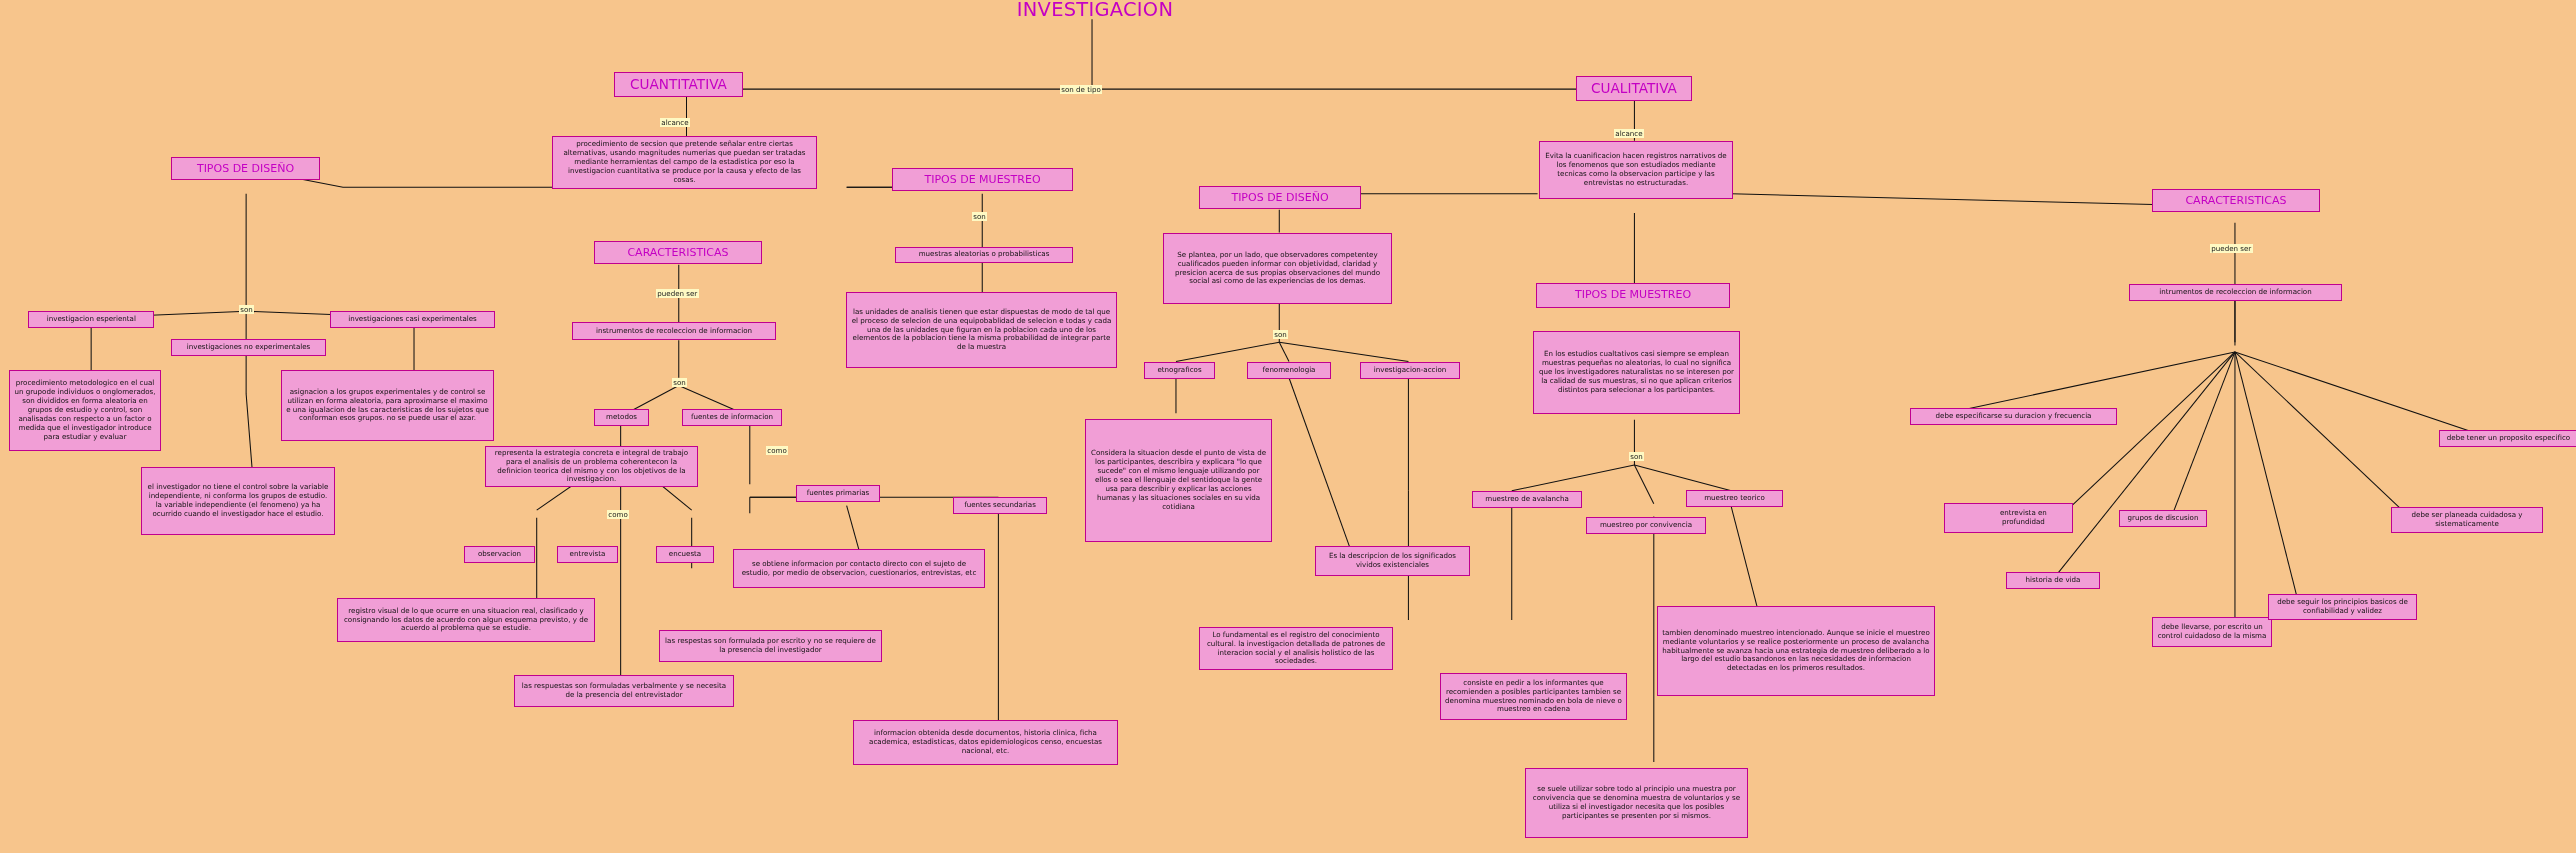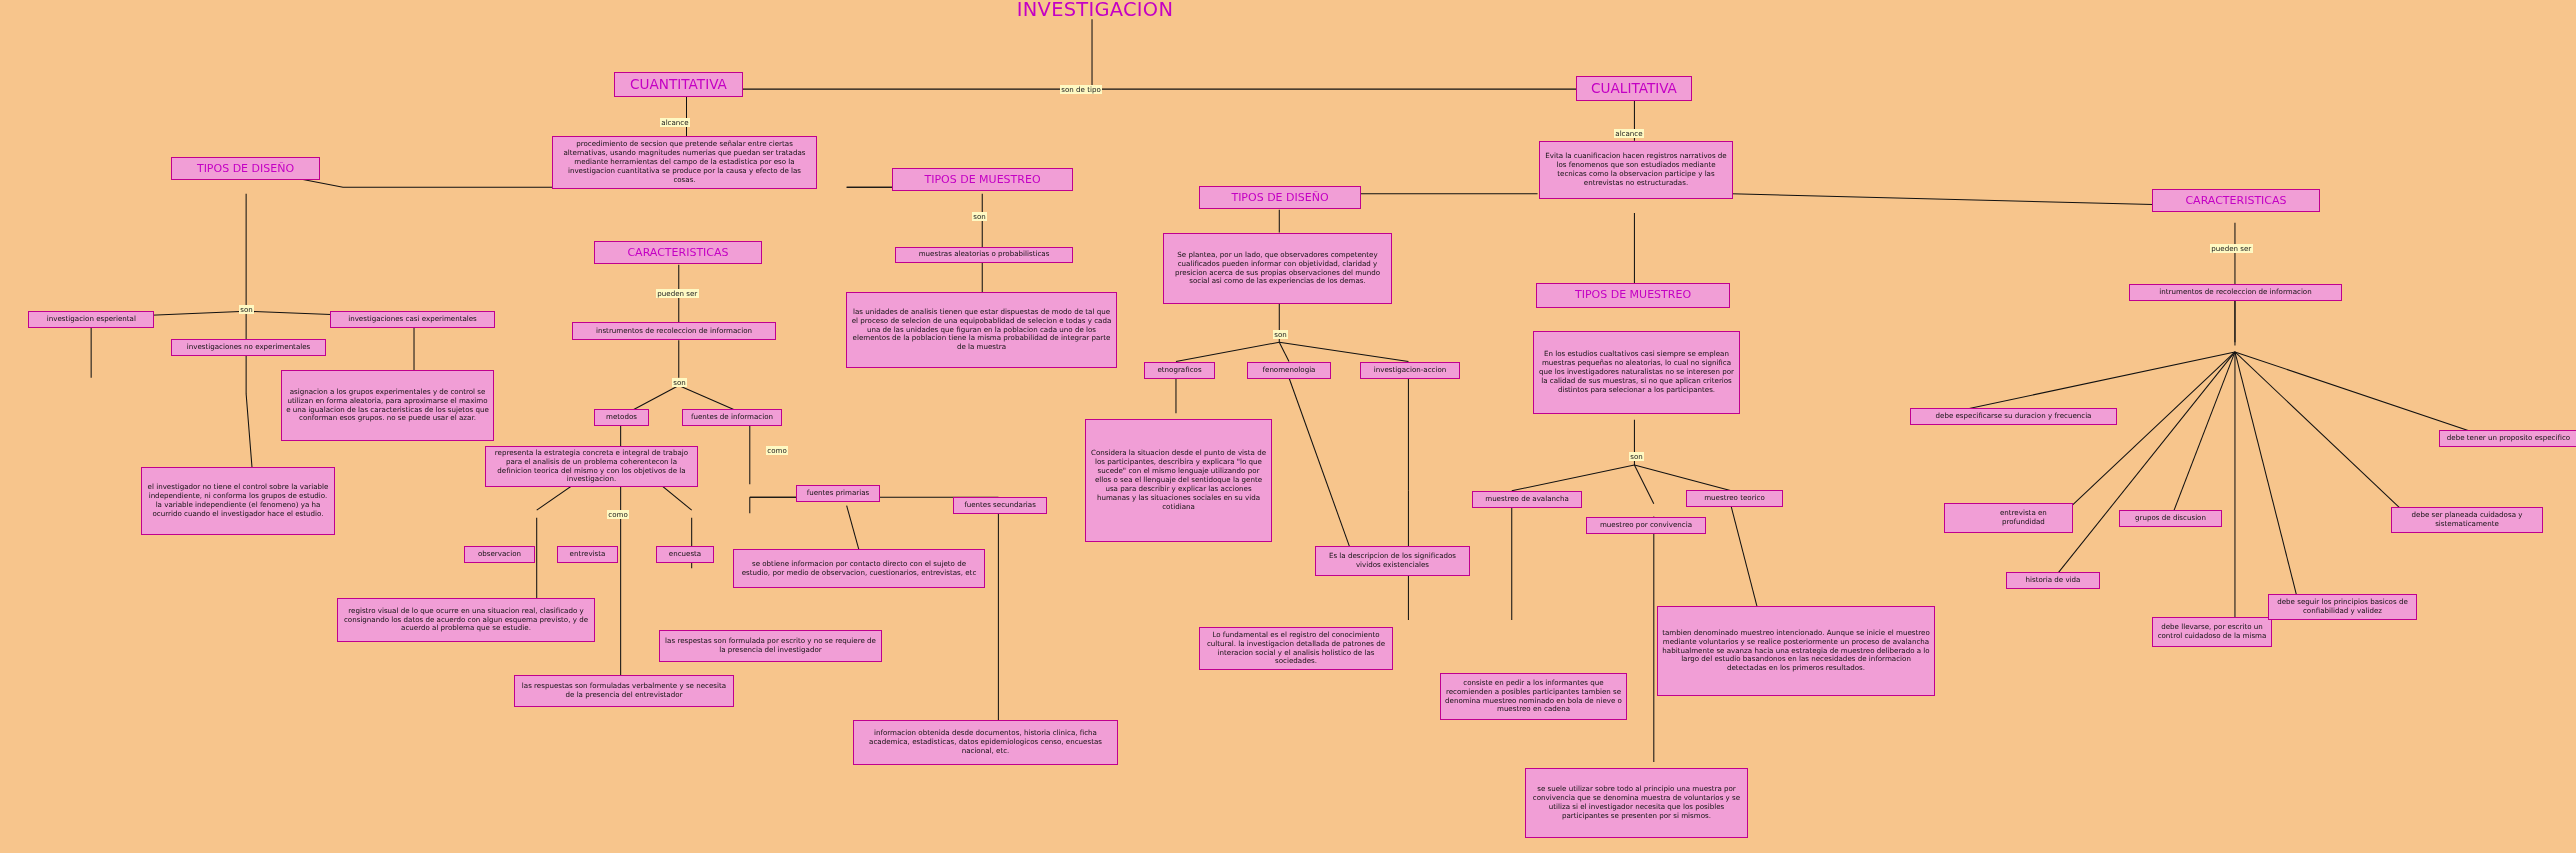--- a/index.html
+++ b/index.html
@@ -182,20 +182,21 @@
   <div class="node n-head-sm" style="left:1199px; top:186px; width:162px; height:23px;">TIPOS DE DISEÑO</div>
   <div class="node n-head-sm" style="left:1536px; top:283px; width:194px; height:24.6px;">TIPOS DE MUESTREO</div>
   <div class="node n-head-sm" style="left:2152px; top:189px; width:168px; height:23px;">CARACTERISTICAS</div>
 
   <div class="edge-label" style="left:239px; top:305px;">son</div>
 
   <div class="node n-box-xs" style="left:28.4px; top:311px; width:126px; height:17px;">investigacion esperiental</div>
   <div class="node n-box-xs" style="left:330px; top:311px; width:165px; height:17px;">investigaciones casi experimentales</div>
   <div class="node n-box-xs" style="left:171px; top:339px; width:155px; height:17px;">investigaciones no experimentales</div>
 
+  <div class="node n-box-xs" style="left:9px; top:370px; width:152px; height:81px;">procedimiento metodologico en el cual un grupode individuos o onglomerados, son divididos en forma aleatoria en grupos de estudio y control, son analisadas con respecto a un factor o medida que el investigador introduce para estudiar y evaluar</div>
   <div class="node n-box-xs" style="left:281px; top:370px; width:213px; height:71px;">asignacion a los grupos experimentales y de control se utilizan en forma aleatoria, para aproximarse el maximo e una igualacion de las caracteristicas de los sujetos que conforman esos grupos. no se puede usar el azar.</div>
   <div class="node n-box-xs" style="left:141px; top:467px; width:194px; height:68px;">el investigador no tiene el control sobre la variable independiente, ni conforma los grupos de estudio. la variable independiente (el fenomeno) ya ha ocurrido cuando el investigador hace el estudio.</div>
 
   <div class="edge-label" style="left:972px; top:212px;">son</div>
   <div class="node n-box-xs" style="left:895px; top:247px; width:178px; height:15.5px;">muestras aleatorias o probabilisticas</div>
   <div class="node n-box-xs" style="left:846px; top:292px; width:271px; height:76px;">las unidades de analisis tienen que estar dispuestas de modo de tal que el proceso de selecion de una equipobablidad de selecion e todas y cada una de las unidades que figuran en la poblacion cada uno de  los elementos de la poblacion tiene la misma probabilidad de integrar parte de la muestra</div>
 
   <div class="edge-label" style="left:656px; top:289px;">pueden ser</div>
   <div class="node n-box-xs" style="left:572px; top:322px; width:204px; height:18px;">instrumentos de recoleccion de informacion</div>
   <div class="edge-label" style="left:672px; top:378px;">son</div>
@@ -243,20 +244,20 @@
   <div class="node n-box-xs" style="left:1440px; top:632px; width:187px; height:47px;margin-top:41px;">consiste en pedir a los informantes que recomienden a posibles participantes tambien se denomina muestreo nominado en bola de nieve o muestreo en cadena</div>
   <div class="node n-box-xs" style="left:1525px; top:768px; width:223px; height:70px;">se suele utilizar sobre todo al principio una muestra por convivencia que se denomina muestra de voluntarios y se utiliza si el investigador necesita que los posibles participantes se presenten por si mismos.</div>
   <div class="node n-box-xs" style="left:1657px; top:606px; width:278px; height:90px;">tambien denominado muestreo intencionado. Aunque se inicie el muestreo mediante voluntarios y se realice posteriormente un proceso de avalancha habitualmente se avanza hacia una estrategia de muestreo deliberado a lo largo del estudio basandonos en las necesidades de informacion detectadas en los primeros resultados.</div>
 
   <div class="edge-label" style="left:2210px; top:244px;">pueden ser</div>
   <div class="node n-box-xs" style="left:2129px; top:284px; width:213px; height:17px;">intrumentos de recoleccion de informacion</div>
 
   <div class="node n-box-xs" style="left:1890px; top:408px; width:207px; height:17px;margin-left:20px;">debe especificarse su duracion y frecuencia</div>
   <div class="node n-box-xs" style="left:1944px; top:503px; width:129px; height:30px;padding-left:33px;">entrevista en profundidad</div>
   <div class="node n-box-xs" style="left:2006px; top:572px; width:94px; height:17px;">historia de vida</div>
-  <div class="node n-box-xs" style="left:2119px; top:510px; width:103px; height:17px;">grupos de discusion</div>
+  <div class="node n-box-xs" style="left:2119px; top:510px; width:88px; height:17px;">grupos de discusion</div>
   <div class="node n-box-xs" style="left:2152px; top:617px; width:120px; height:30px;">debe llevarse, por escrito un control cuidadoso de la misma</div>
   <div class="node n-box-xs" style="left:2268px; top:594px; width:149px; height:26px;">debe seguir los principios basicos de confiabilidad y validez</div>
   <div class="node n-box-xs" style="left:2391px; top:507px; width:152px; height:26px;">debe ser planeada cuidadosa y sistematicamente</div>
   <div class="node n-box-xs" style="left:2439px; top:430px; width:139px; height:17px;">debe tener un proposito especifico</div>
 
 </div>
 
 
 </body></html>

